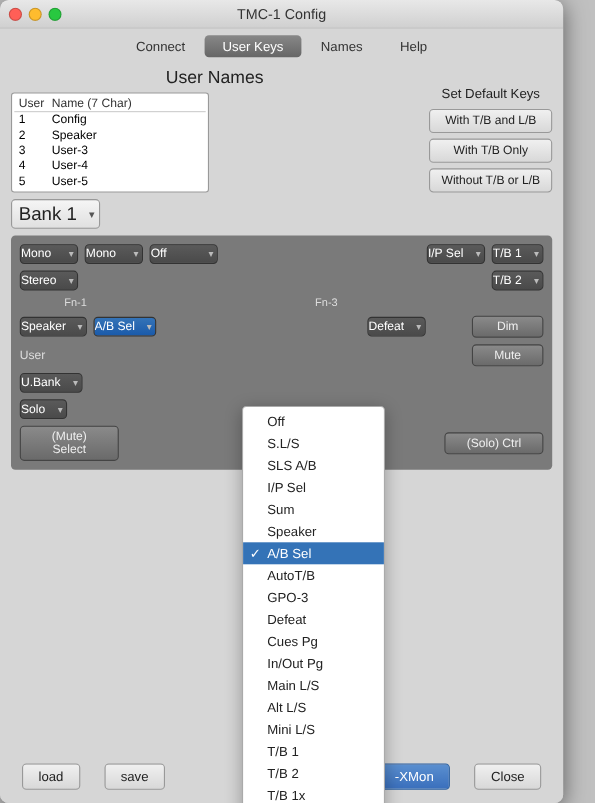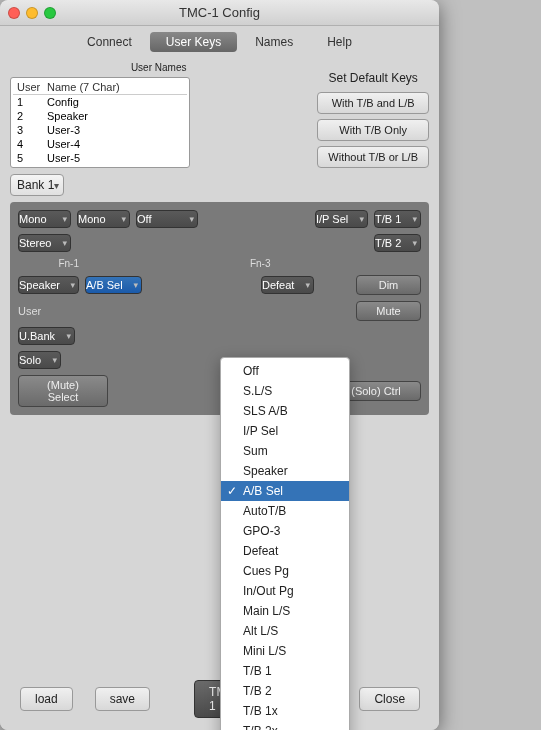--- a/index.html
+++ b/index.html
@@ -7,21 +7,21 @@
       font-family: -apple-system, "Helvetica Neue", Arial, sans-serif;
       font-size: 12px;
       background: #c0c0c0;
       width: 541px;
       height: 730px;
       overflow: hidden;
     }
 
     
     .window {
-      width: 439px;
+      width: 512px;
       height: 730px;
       background: #d6d6d6;
       border-radius: 8px;
       box-shadow: 0 4px 20px rgba(0,0,0,0.5);
       display: flex;
       flex-direction: column;
       overflow: hidden;
     }
     .title-bar {
       background: linear-gradient(to bottom, #e8e8e8, #d0d0d0);
@@ -91,21 +91,21 @@
       display: flex;
       gap: 10px;
       margin-bottom: 6px;
     }
     .user-names-panel {
       flex: 1;
     }
     .user-names-panel label {
       display: block;
       text-align: center;
-      font-size: 10px;
+      font-size: 16px;
       margin-bottom: 4px;
       color: #222;
     }
     .user-table {
       background: white;
       border: 1px solid #999;
       border-radius: 3px;
       padding: 2px;
       width: 180px;
     }
@@ -155,22 +155,22 @@
     
     .bank-row {
       display: flex;
       align-items: center;
       margin-bottom: 6px;
     }
     .select-box {
       background: linear-gradient(to bottom, #f5f5f5, #e0e0e0);
       border: 1px solid #999;
       border-radius: 4px;
-      padding: 3px 8px 3px 6px;
-      font-size: 12px;
+      padding: 3px 20px 3px 6px;
+      font-size: 17px;
       appearance: none;
       position: relative;
       cursor: pointer;
       color: #222;
     }
     .select-wrapper {
       position: relative;
       display: inline-block;
     }
     .select-wrapper::after {

